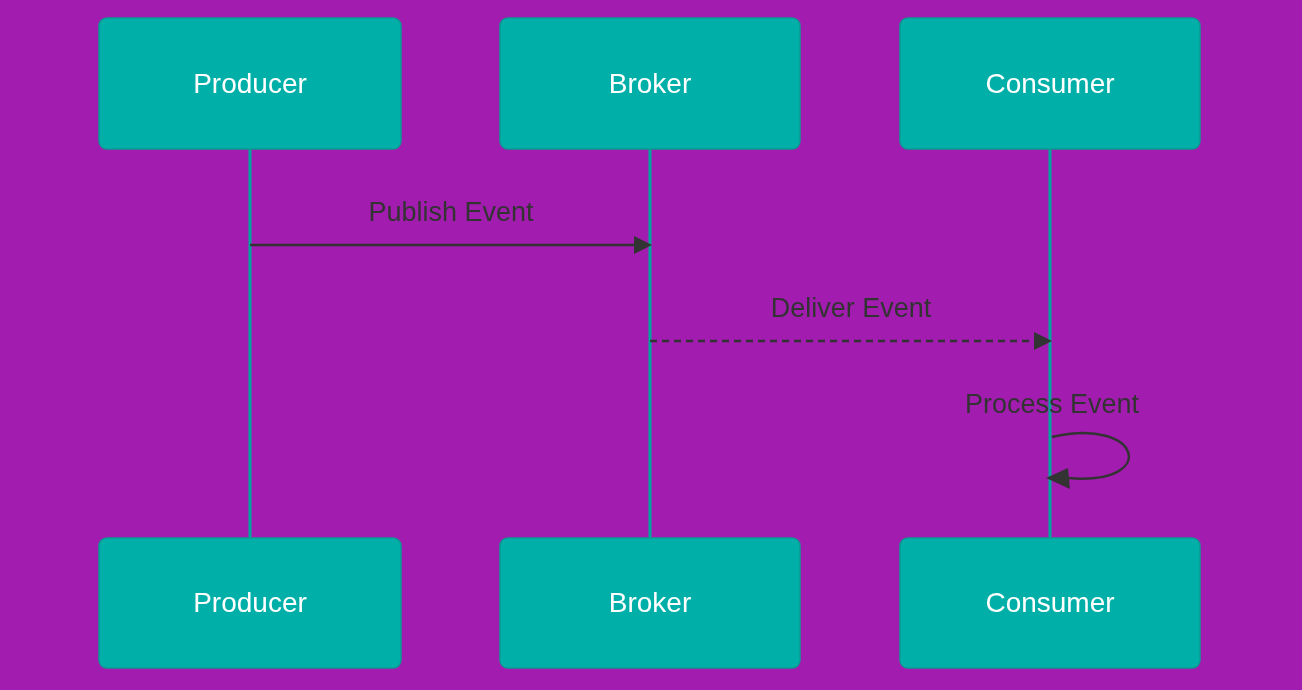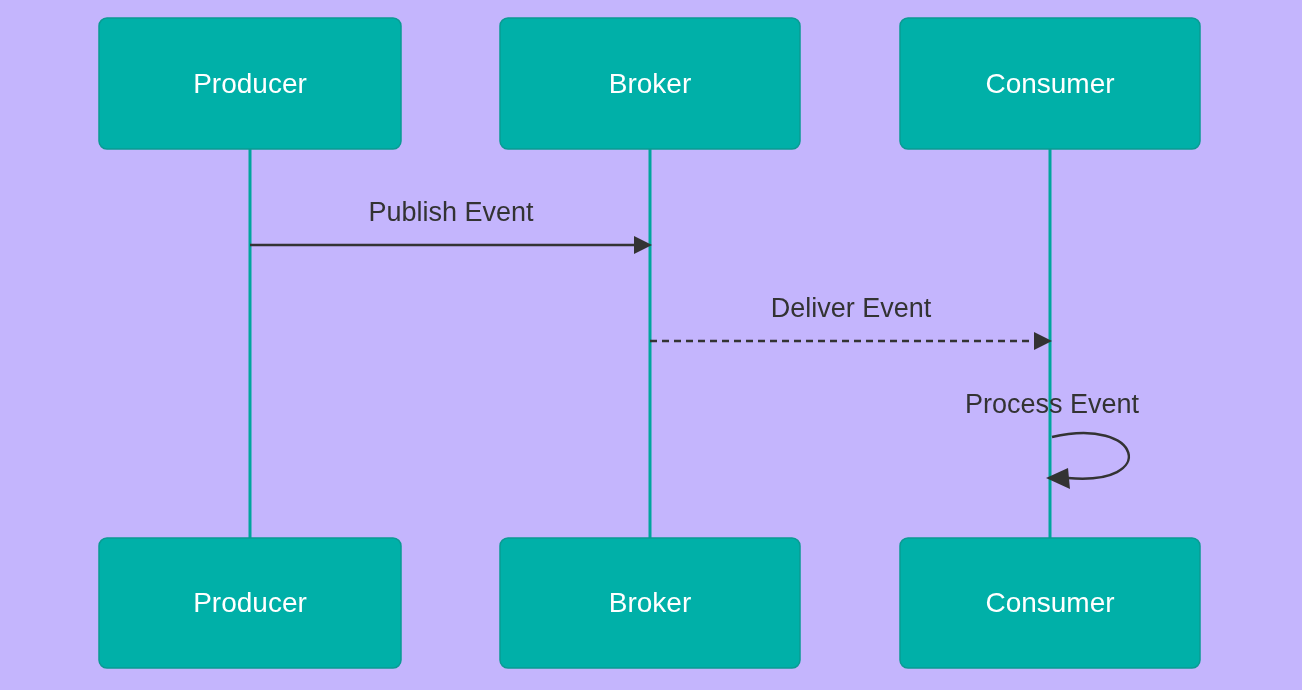--- a/index.html
+++ b/index.html
@@ -4,21 +4,21 @@
 <style>
   html, body {
     margin: 0;
     padding: 0;
     background: #ffffff;
   }
   .canvas {
     width: 1302px;
     height: 690px;
     position: relative;
-    background: #c4b5fd;
+    background: #a21caf;
     overflow: hidden;
   }
   svg { display: block; }
   .actor-box {
     fill: #00b0a8;
     stroke: #0a9a93;
     stroke-width: 1.5;
   }
   .actor-label {
     fill: #ffffff;

